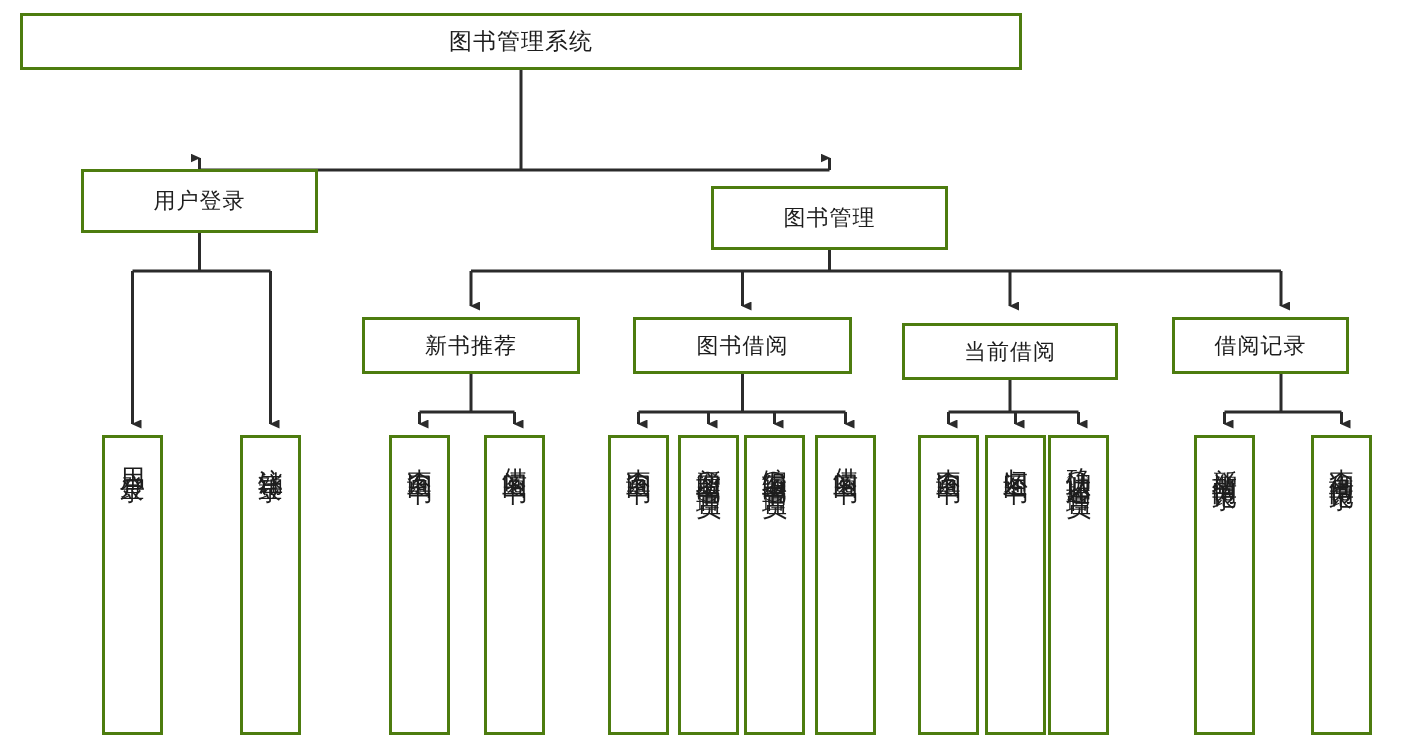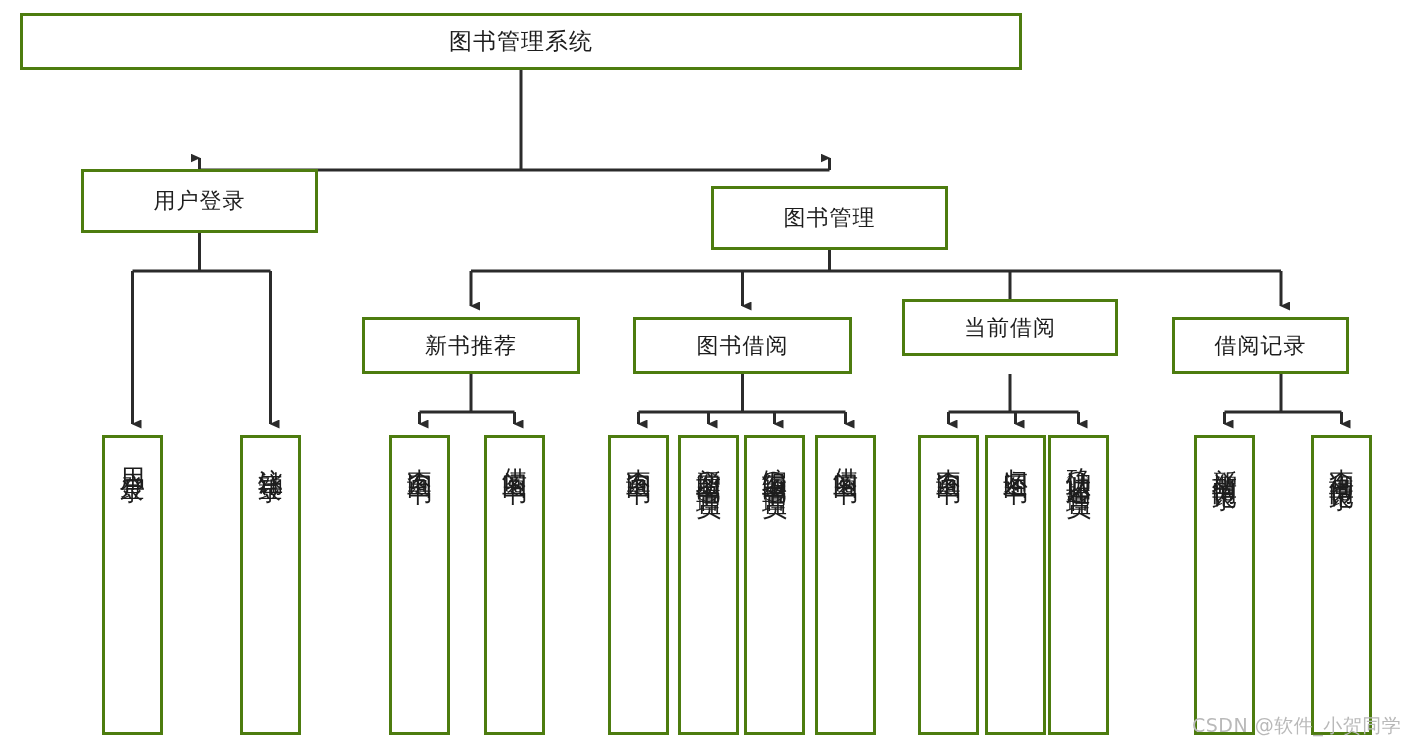--- a/index.html
+++ b/index.html
@@ -129,21 +129,21 @@
       </div>
       <div class="node horizontal" style="left: 711px; top: 186px; width: 237px; height: 64px;">
         <span class="node-label">图书管理</span>
       </div>
       <div class="node horizontal" style="left: 362px; top: 317px; width: 218px; height: 57px;">
         <span class="node-label">新书推荐</span>
       </div>
       <div class="node horizontal" style="left: 633px; top: 317px; width: 219px; height: 57px; font-family: Liberation Serif, serif;">
         <span class="node-label">图书借阅</span>
       </div>
-      <div class="node horizontal" style="left: 902px; top: 299px; width: 216px; height: 57px;">
+      <div class="node horizontal" style="left: 902px; top: 323px; width: 216px; height: 57px;">
         <span class="node-label">当前借阅</span>
       </div>
       <div class="node horizontal" style="left: 1172px; top: 317px; width: 177px; height: 57px;">
         <span class="node-label">借阅记录</span>
       </div>
       <div class="node vertical" style="left: 102px; top: 435px; width: 61px; height: 300px;">
         <span class="node-label">用户登录</span>
       </div>
       <div class="node vertical" style="left: 240px; top: 435px; width: 61px; height: 300px;">
         <span class="node-label">注销登录</span>
@@ -176,14 +176,13 @@
         <span class="node-label">确认归还（管理员）</span>
       </div>
       <div class="node vertical" style="left: 1194px; top: 435px; width: 61px; height: 300px;">
         <span class="node-label">新增借阅记录</span>
       </div>
       <div class="node vertical" style="left: 1311px; top: 435px; width: 61px; height: 300px;">
         <span class="node-label">查询借阅记录</span>
       </div>
     </div>
 
-  <div class="watermark">CSDN @软件_小贺同学</div>
 </div>
 
 </body></html>

